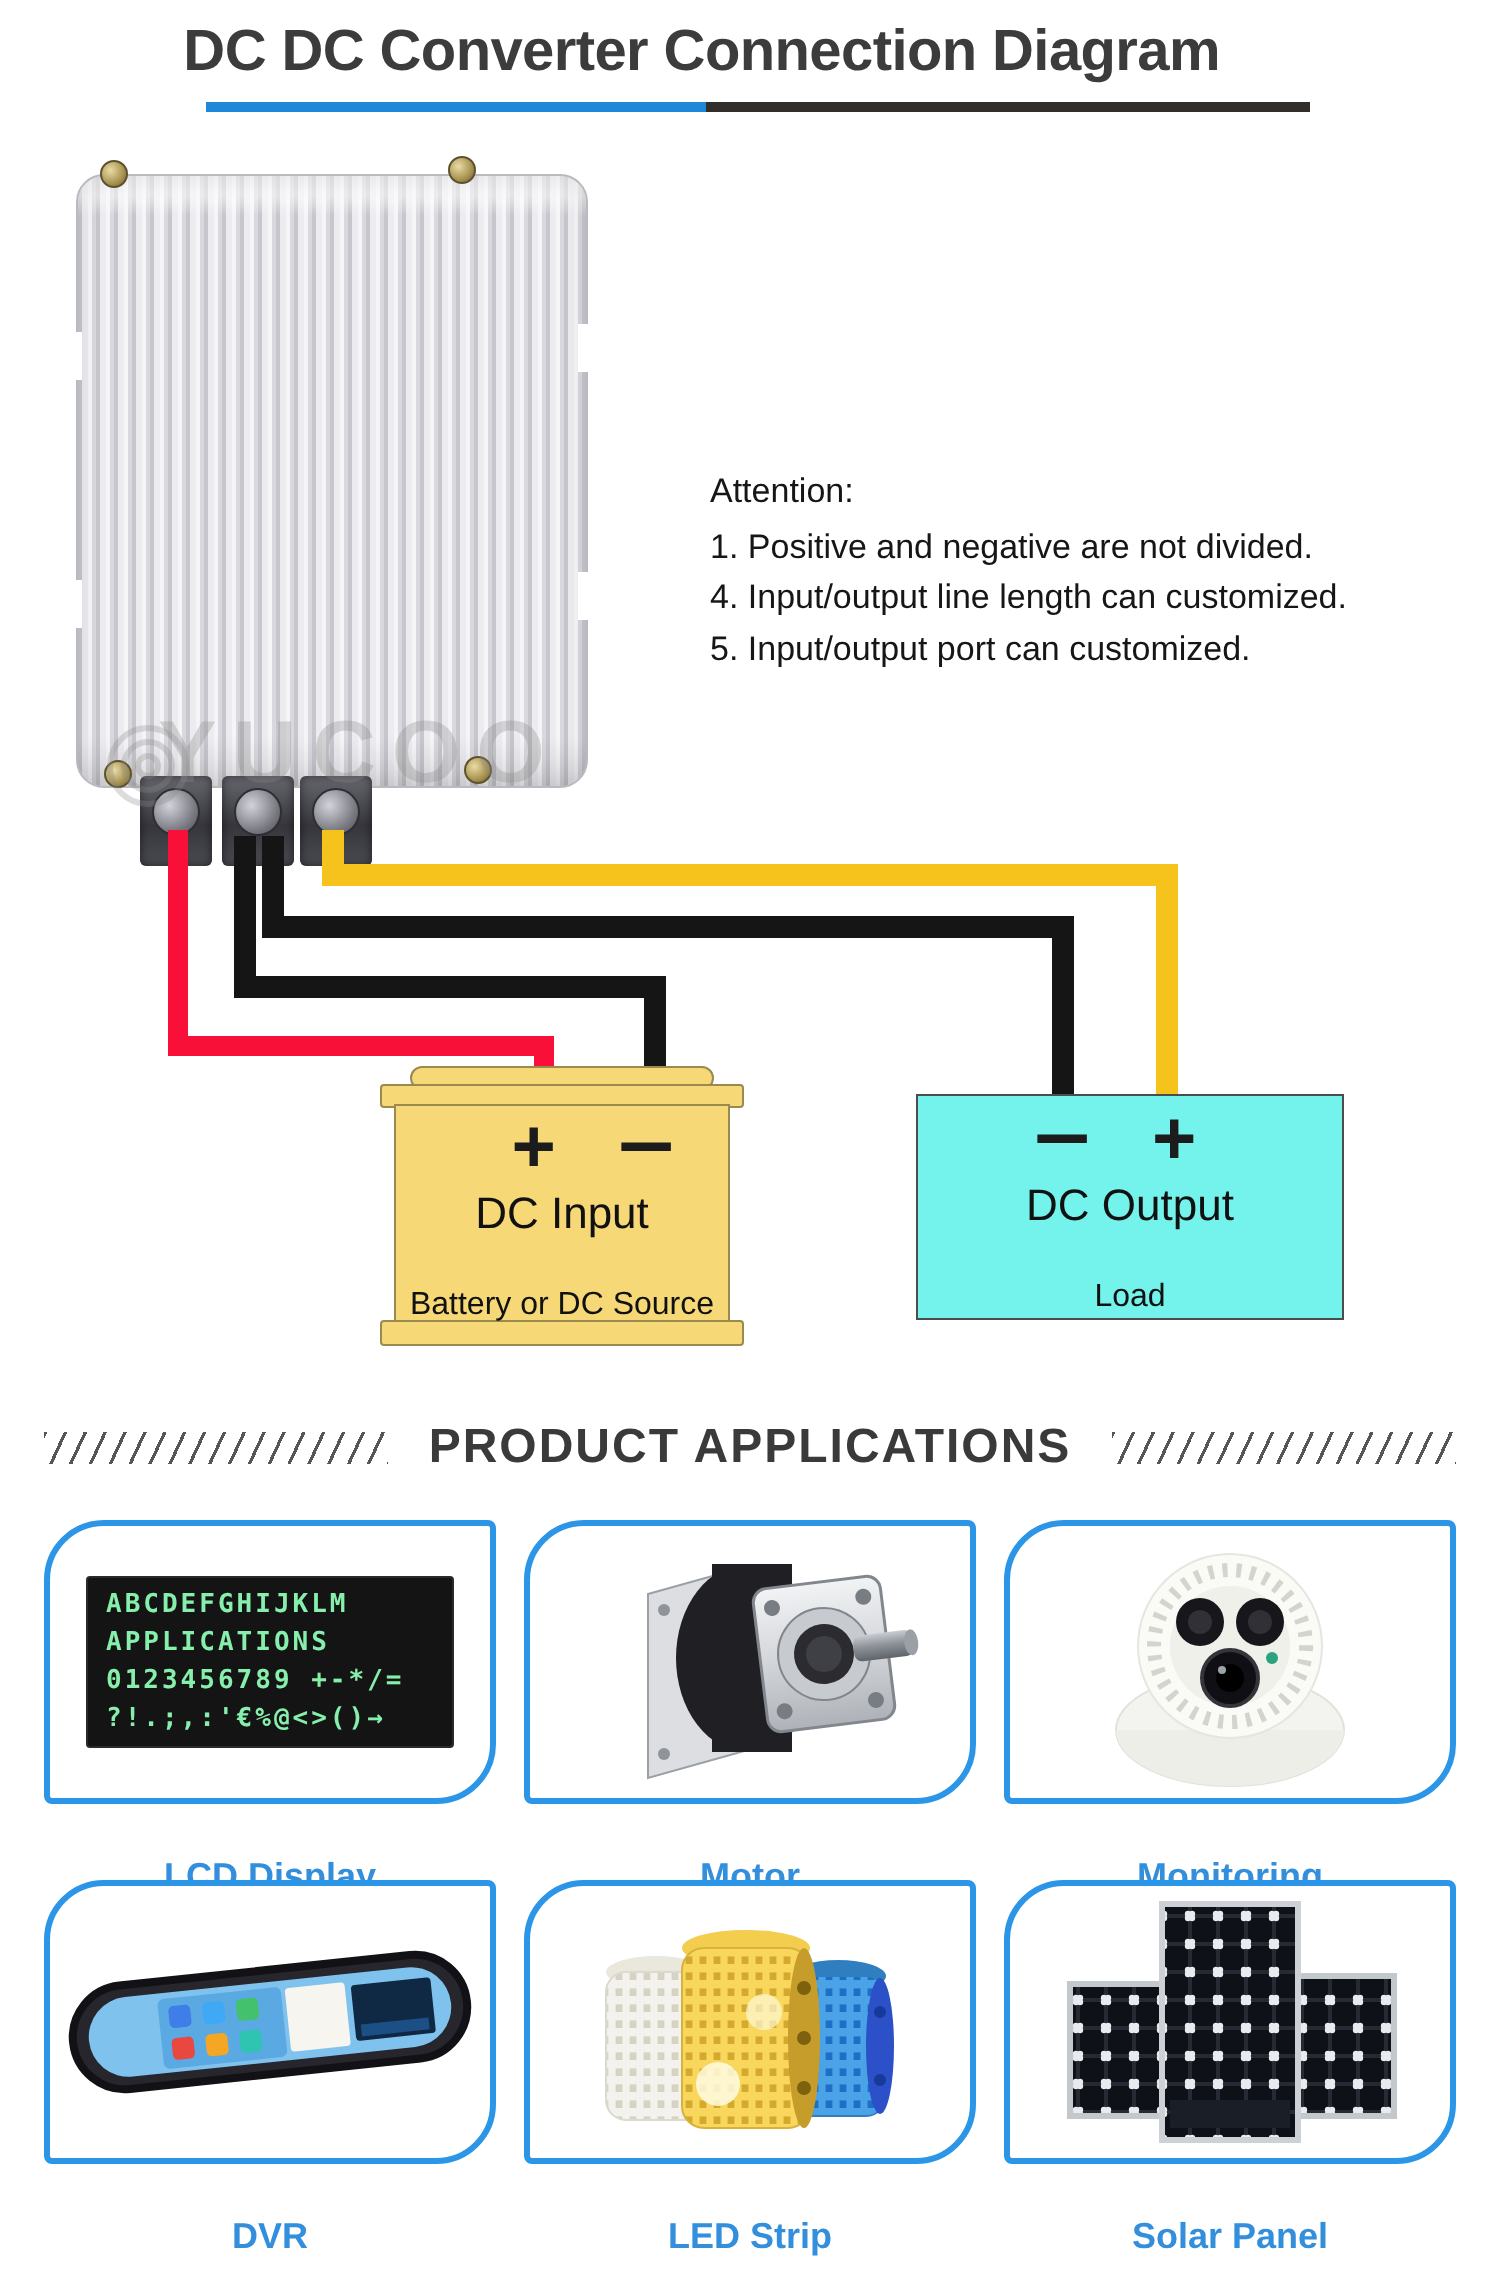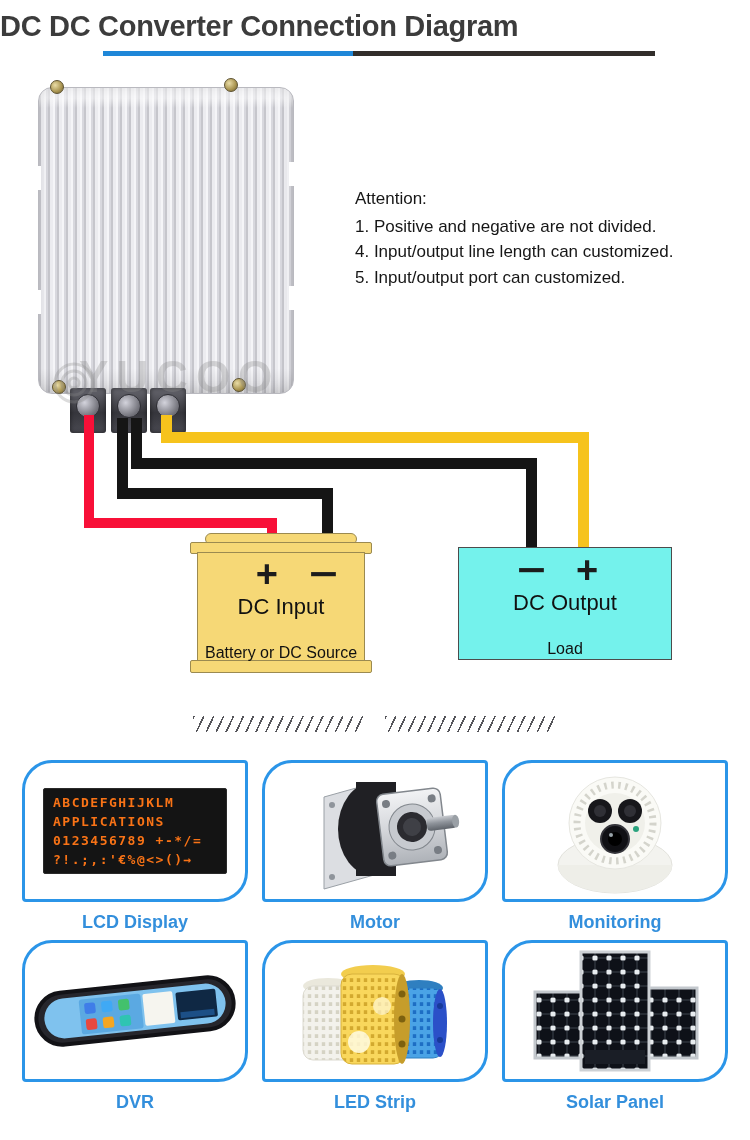--- a/index.html
+++ b/index.html
@@ -1,20 +1,20 @@
 <!DOCTYPE html>
 <html><head>
 <meta charset="utf-8">
 <style>
   html,body{margin:0;padding:0;background:#fff;}
   .page{position:relative;width:750px;height:1140px;background:#fff;overflow:hidden;
         font-family:"Liberation Sans",sans-serif;color:#1c1c1c;}
 
   
-  .title{position:absolute;left:0;top:10px;width:610px;text-align:left;
+  .title{position:absolute;left:0;top:10px;width:610px;text-align:right;
          font-size:29px;font-weight:bold;color:#3c3c3c;letter-spacing:-0.3px;}
   .underline{position:absolute;left:103px;top:51px;width:552px;height:5px;display:flex;}
   .u-blue{width:250px;height:5px;background:#1f87d8;}
   .u-dark{width:302px;height:5px;background:#322e2b;}
 
   
   .converter{position:absolute;left:35px;top:78px;width:262px;height:356px;}
   .fins{position:absolute;left:3px;top:9px;width:254px;height:305px;border-radius:14px;
         border:1px solid #b9b9bf;
         background:
@@ -30,21 +30,21 @@
             box-shadow:inset 0 0 5px rgba(0,0,0,.55);}
   .terminal .t-screw{margin:6px auto 0;width:22px;height:22px;border-radius:50%;
             background:radial-gradient(circle at 35% 35%, #d3d3dc, #77777f 65%, #4c4c54);
             border:1px solid #2e2e34;}
   .watermark{position:absolute;left:44px;top:274px;font-size:44px;font-weight:bold;
              letter-spacing:8px;color:rgba(140,140,140,.32);z-index:1;}
   .wm-swirl{position:absolute;left:16px;top:282px;z-index:1;}
 
   
   .attention{position:absolute;left:355px;top:186px;width:385px;font-size:17px;line-height:25.5px;color:#161616;}
-  .attention .att-h{margin-bottom:2px;}
+  .attention .att-h{margin-bottom:2px;margin-top:47px;}
 
   
   .wire{position:absolute;z-index:2;}
   .w-red{background:#f81038;}
   .w-black{background:#151515;}
   .w-yellow{background:#f6c31c;}
 
   
   .battery{position:absolute;left:190px;top:533px;width:182px;height:141px;z-index:4;}
   .bat-part{position:absolute;background:#f6d876;border:1.5px solid #9b8a50;box-sizing:border-box;}
@@ -70,27 +70,27 @@
                display:flex;align-items:center;justify-content:center;gap:20px;}
   .hatch{width:172px;height:16px;
          background:repeating-linear-gradient(115deg,#55555a 0 1.6px,transparent 1.6px 9px);}
   .apps-title{font-size:24px;font-weight:bold;color:#3a3a3a;letter-spacing:1px;margin:0;}
 
   .apps-grid{position:absolute;left:22px;top:760px;width:706px;display:grid;
              grid-template-columns:repeat(3,226px);column-gap:14px;}
   .app{height:180px;}
   .card{height:142px;box-sizing:border-box;border:3px solid #2b95e8;border-radius:30px 4px 30px 4px;
         background:#fff;display:flex;align-items:center;justify-content:center;overflow:hidden;}
-  .app-label{text-align:center;margin-top:10px;font-size:18px;font-weight:bold;color:#338fdc;}
+  .app-label{text-align:center;margin-top:26px;font-size:18px;font-weight:bold;color:#338fdc;}
 
   
   .lcd{width:184px;height:86px;background:#141414;border-radius:2px;border:1px solid #2a2a2a;
        display:flex;flex-direction:column;justify-content:center;padding-left:9px;box-sizing:border-box;}
   .lcd div{font-family:"DejaVu Sans Mono",monospace;font-size:13px;font-weight:bold;
-           letter-spacing:1.5px;line-height:19px;color:#f97316;white-space:pre;}
+           letter-spacing:1.5px;line-height:19px;color:#86efac;white-space:pre;}
 </style>
 </head>
 <body>
 
 <div class="page">
 
   <div class="title">DC DC Converter Connection Diagram</div>
   <div class="underline">
     <span class="u-blue"></span>
     <span class="u-dark"></span>
@@ -165,20 +165,21 @@
     <div class="signs shift-l">
       <span class="sign-wide">−</span>
       <span>+</span>
     </div>
     <div class="box-title">DC Output</div>
     <div class="box-sub">Load</div>
   </div>
 
   <div class="apps-header">
     <div class="hatch"></div>
+    <h2 class="apps-title">PRODUCT APPLICATIONS</h2>
     <div class="hatch"></div>
   </div>
 
   <div class="apps-grid">
 
     <div class="app">
       <div class="card">
         <div class="lcd">
           <div>ABCDEFGHIJKLM</div>
           <div>APPLICATIONS</div>

